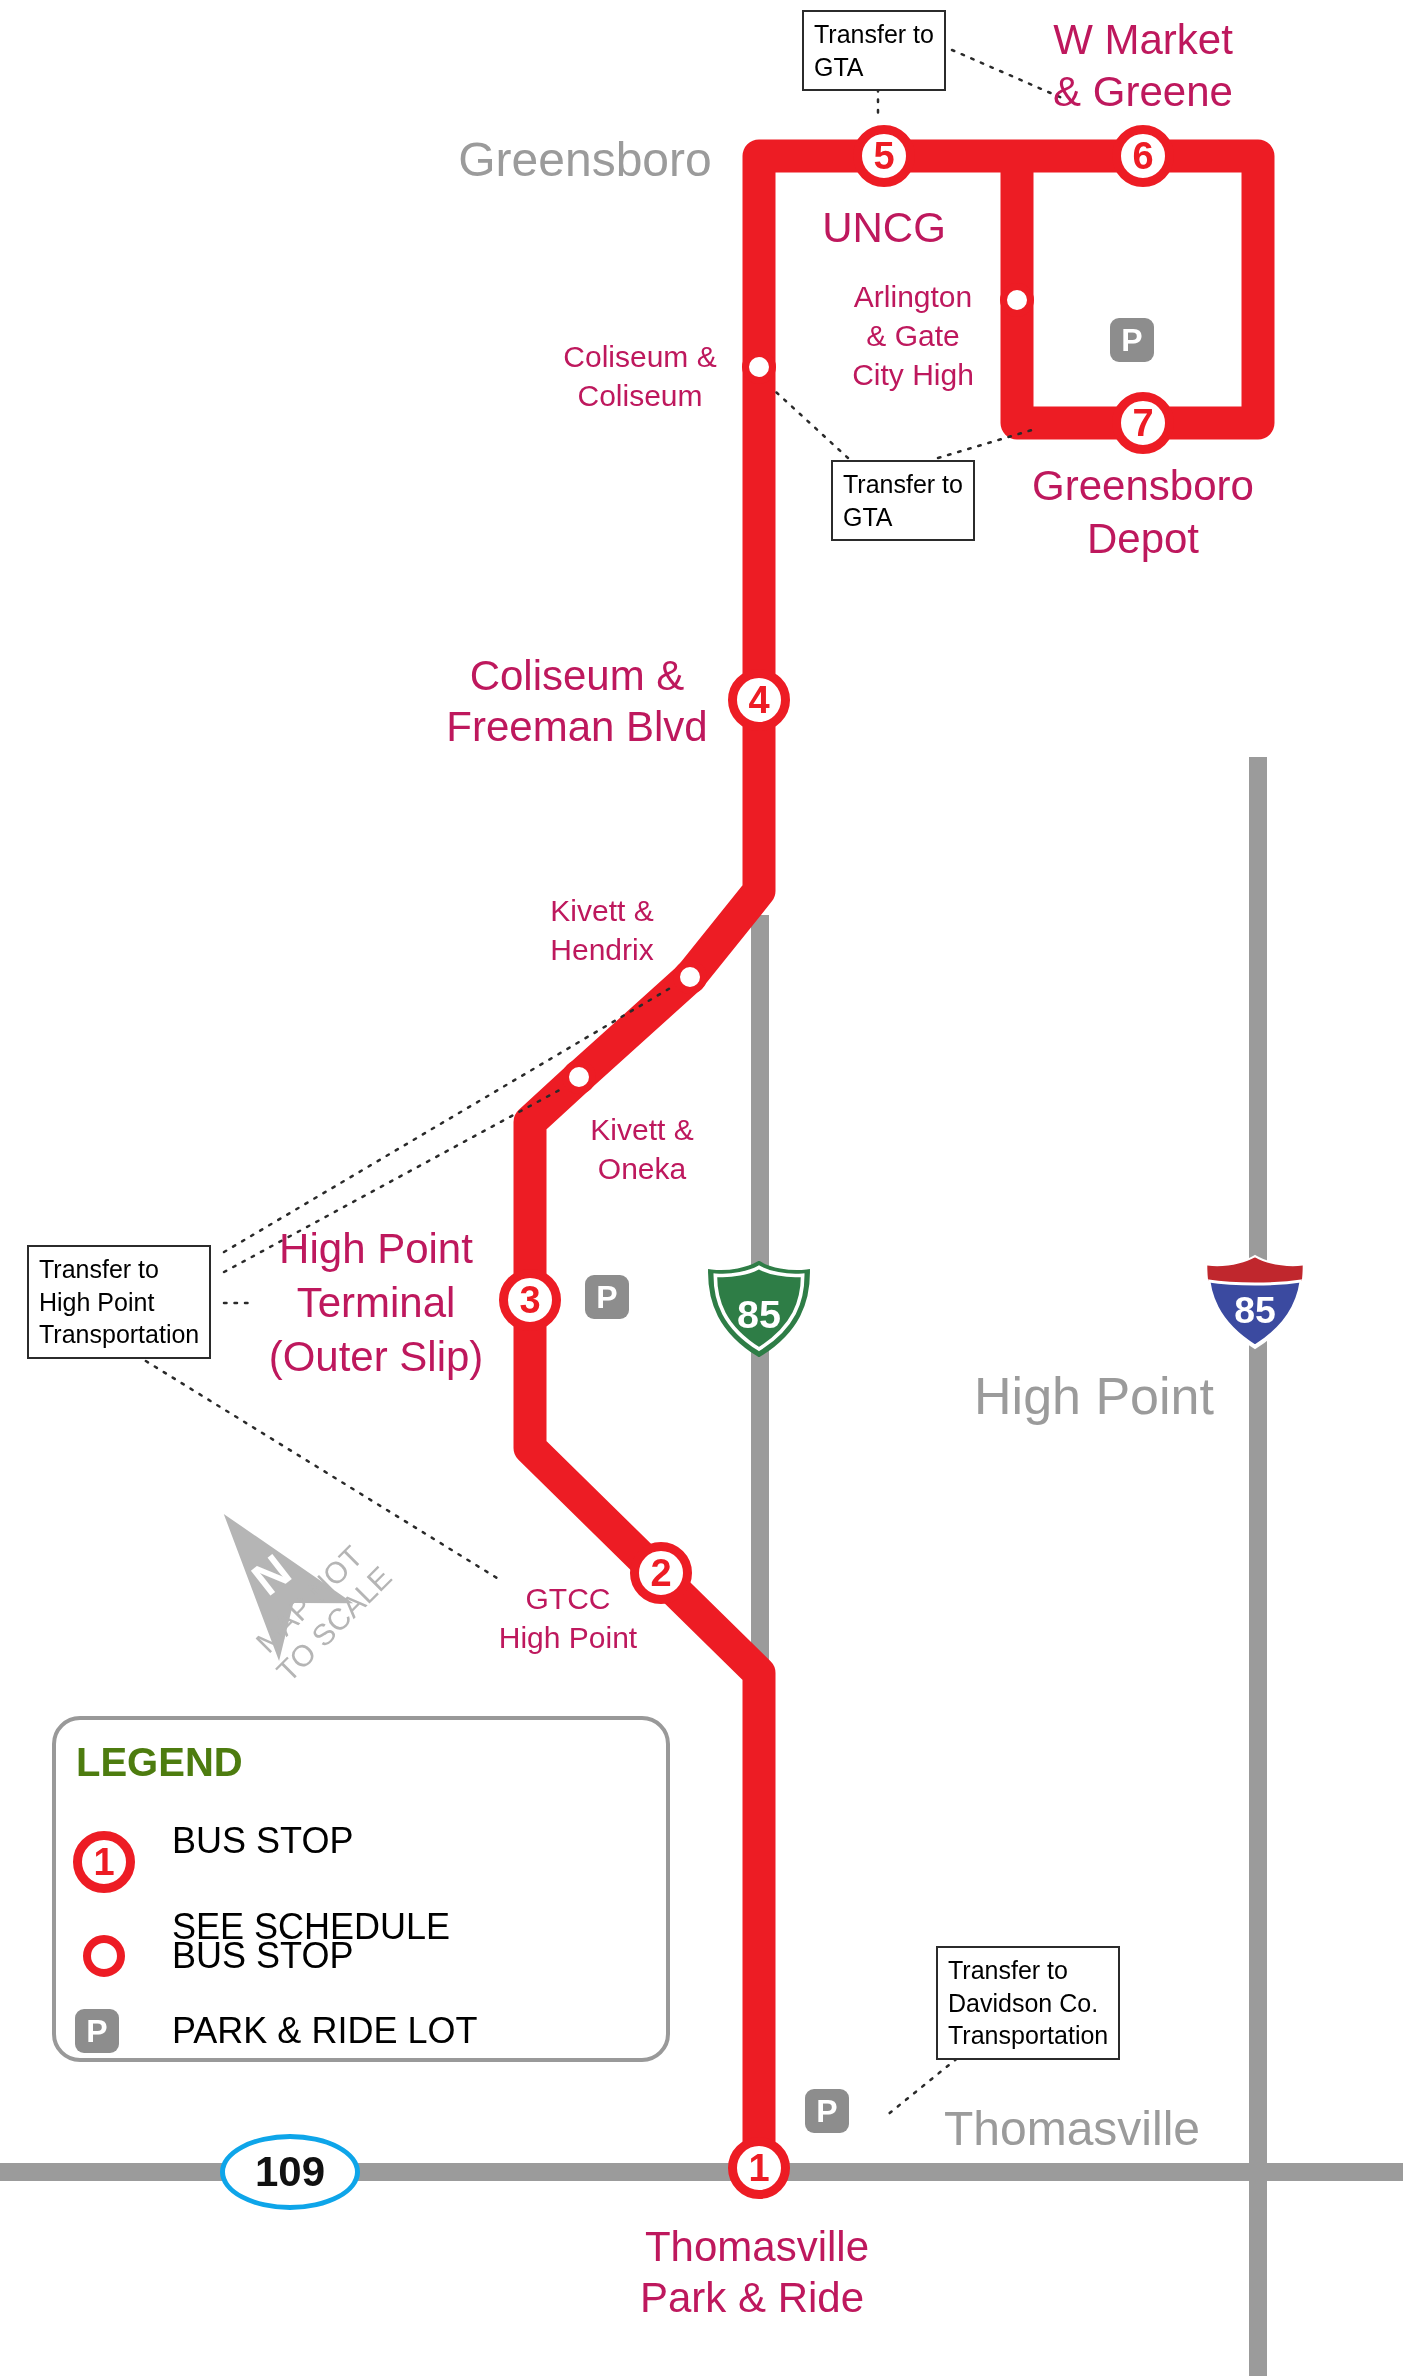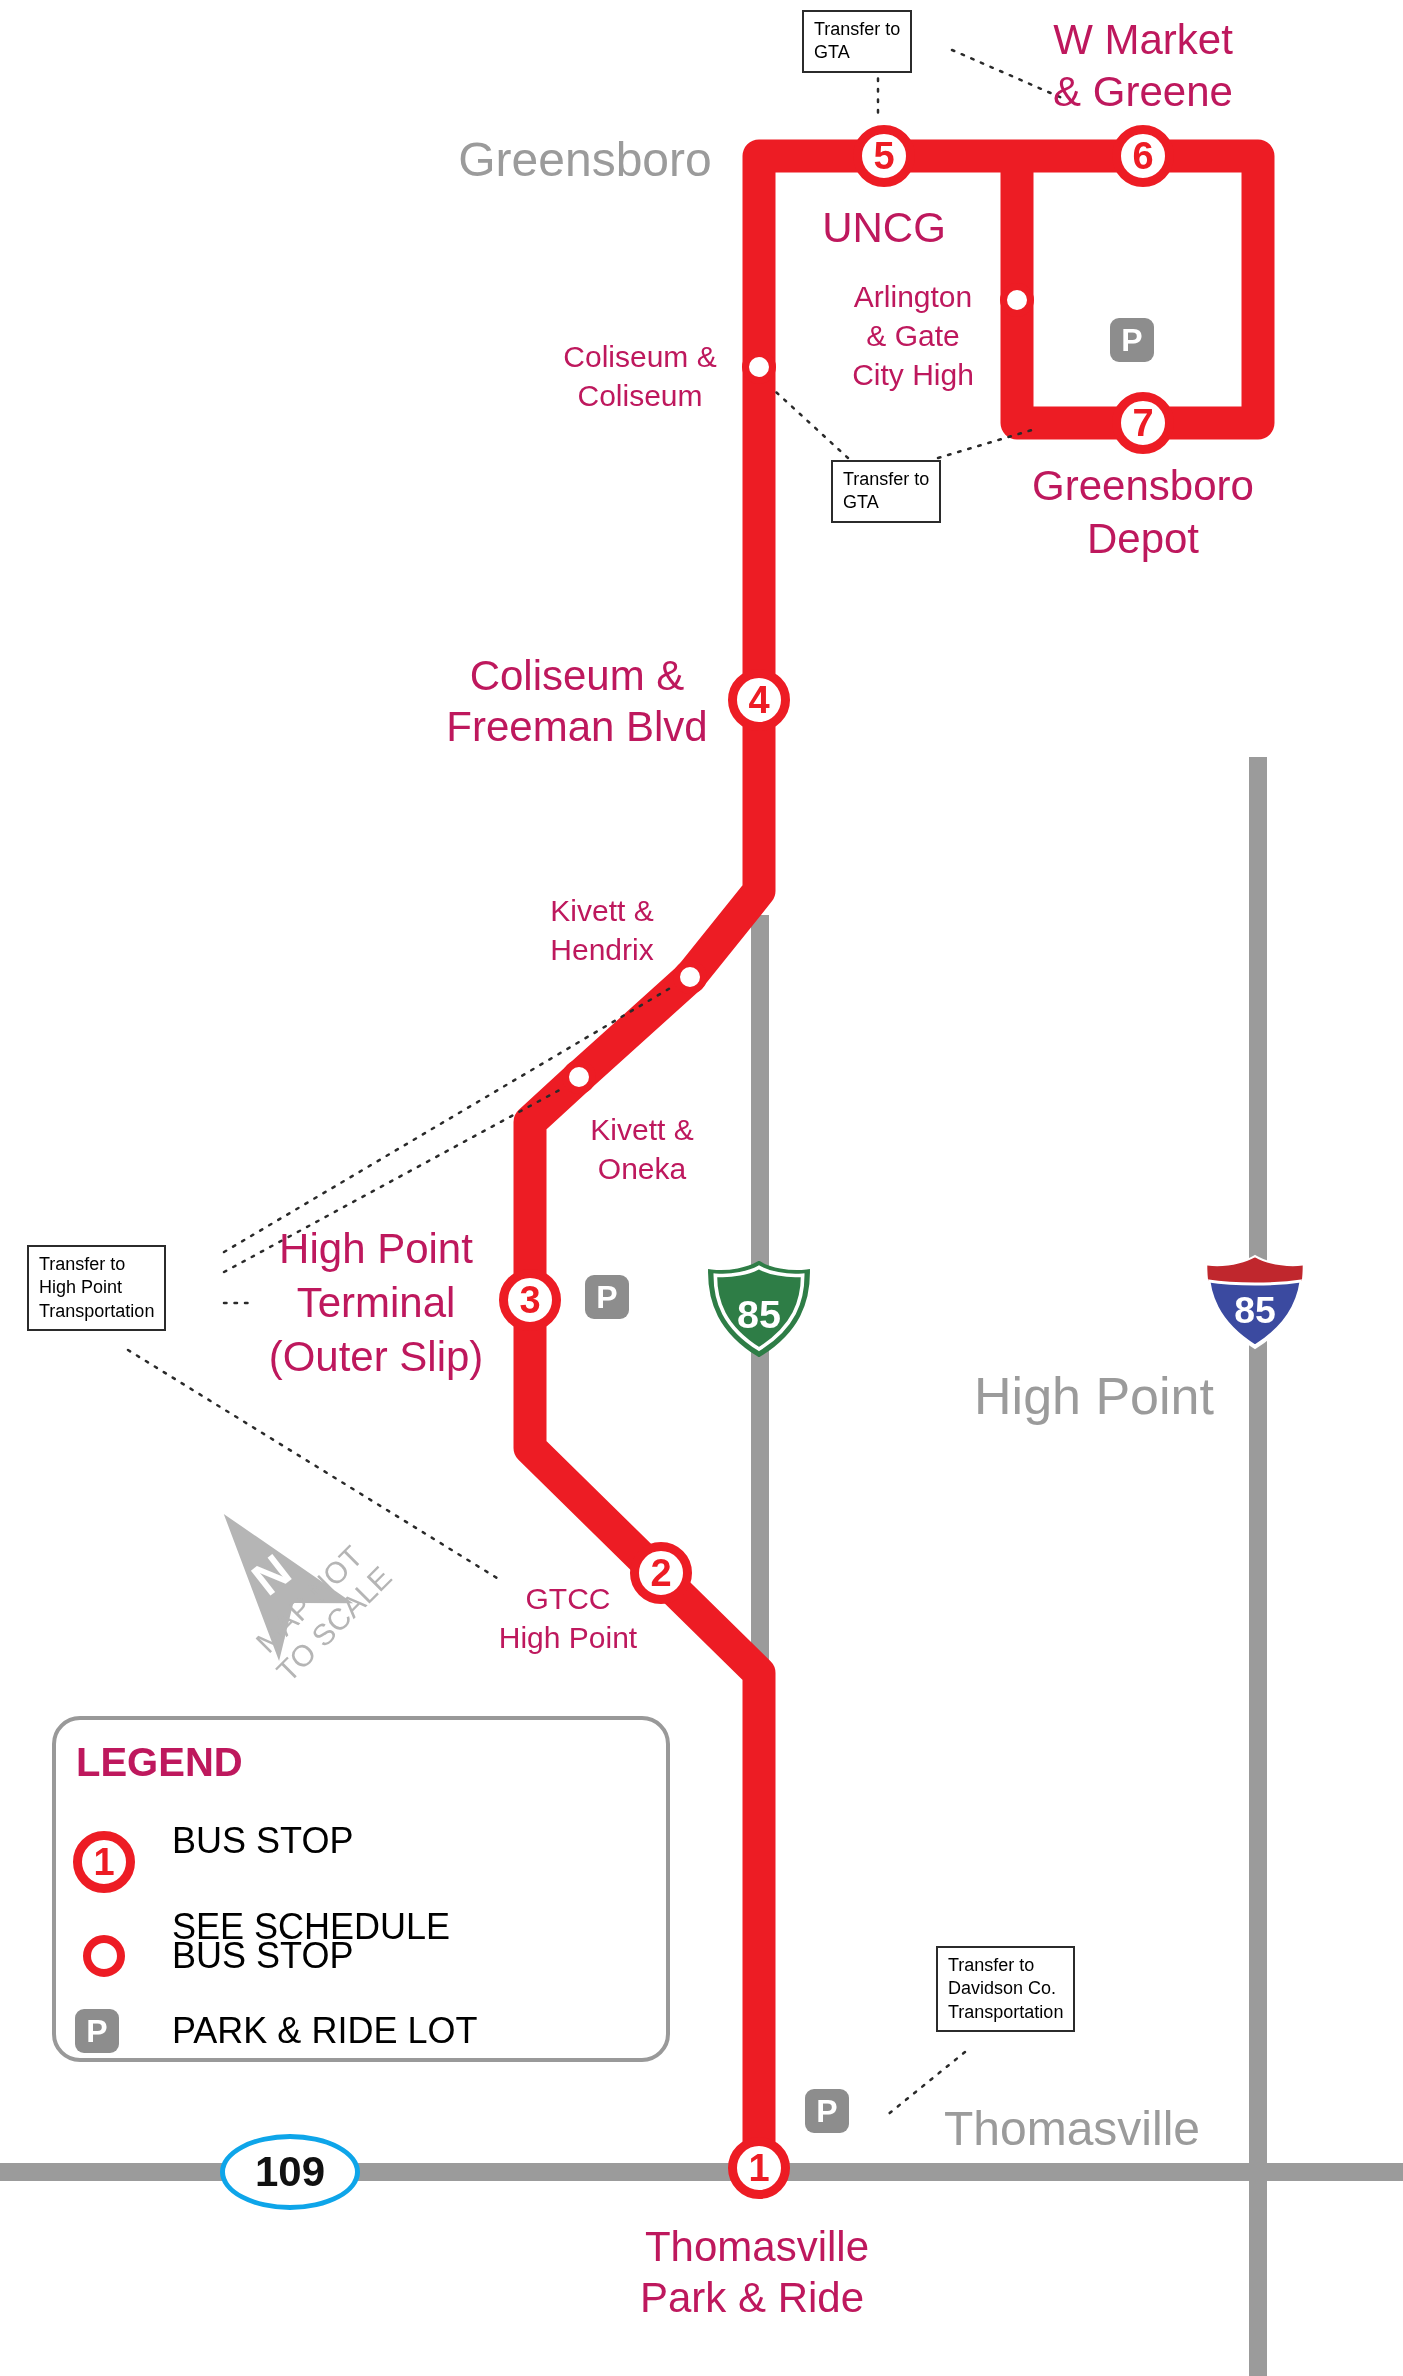--- a/index.html
+++ b/index.html
@@ -31,27 +31,27 @@
   }
   .legend-ministop { width:26px; height:26px; border-width:8px; }
   .p-icon {
     position:absolute; width:44px; height:44px; background:#8d8d8d; border-radius:9px;
     color:#fff; font-weight:bold; font-size:32px;
     display:flex; align-items:center; justify-content:center;
     transform:translate(-50%,-50%);
   }
   .tbox {
     position:absolute; background:#fff; border:2px solid #2b2b2b;
-    padding:6px 10px; font-size:18px; line-height:1.3; color:#000; white-space:nowrap;
+    padding:6px 10px; font-size:25px; line-height:1.3; color:#000; white-space:nowrap;
   }
   .legend-box {
     position:absolute; left:52px; top:1716px; width:610px; height:338px;
     border:4px solid #999; border-radius:28px; background:#fff;
   }
-  .legend-title { position:absolute; left:76px; top:1740px; font-size:40px; font-weight:bold; color:#be185d; white-space:nowrap; }
+  .legend-title { position:absolute; left:76px; top:1740px; font-size:40px; font-weight:bold; color:#4d7c0f; white-space:nowrap; }
   .leg-text { position:absolute; transform:translate(0,-50%); font-size:36px; color:#000; white-space:nowrap; line-height:1; }
   .nc-oval {
     position:absolute; left:220px; top:2134px; width:130px; height:66px;
     background:#fff; border:5px solid #0ea5e9; border-radius:50%;
     display:flex; align-items:center; justify-content:center;
     font-size:42px; font-weight:bold; color:#111;
   }
   .scale-note {
     position:absolute; left:322px; top:1612px;
     transform:translate(-50%,-50%) rotate(-45deg);

